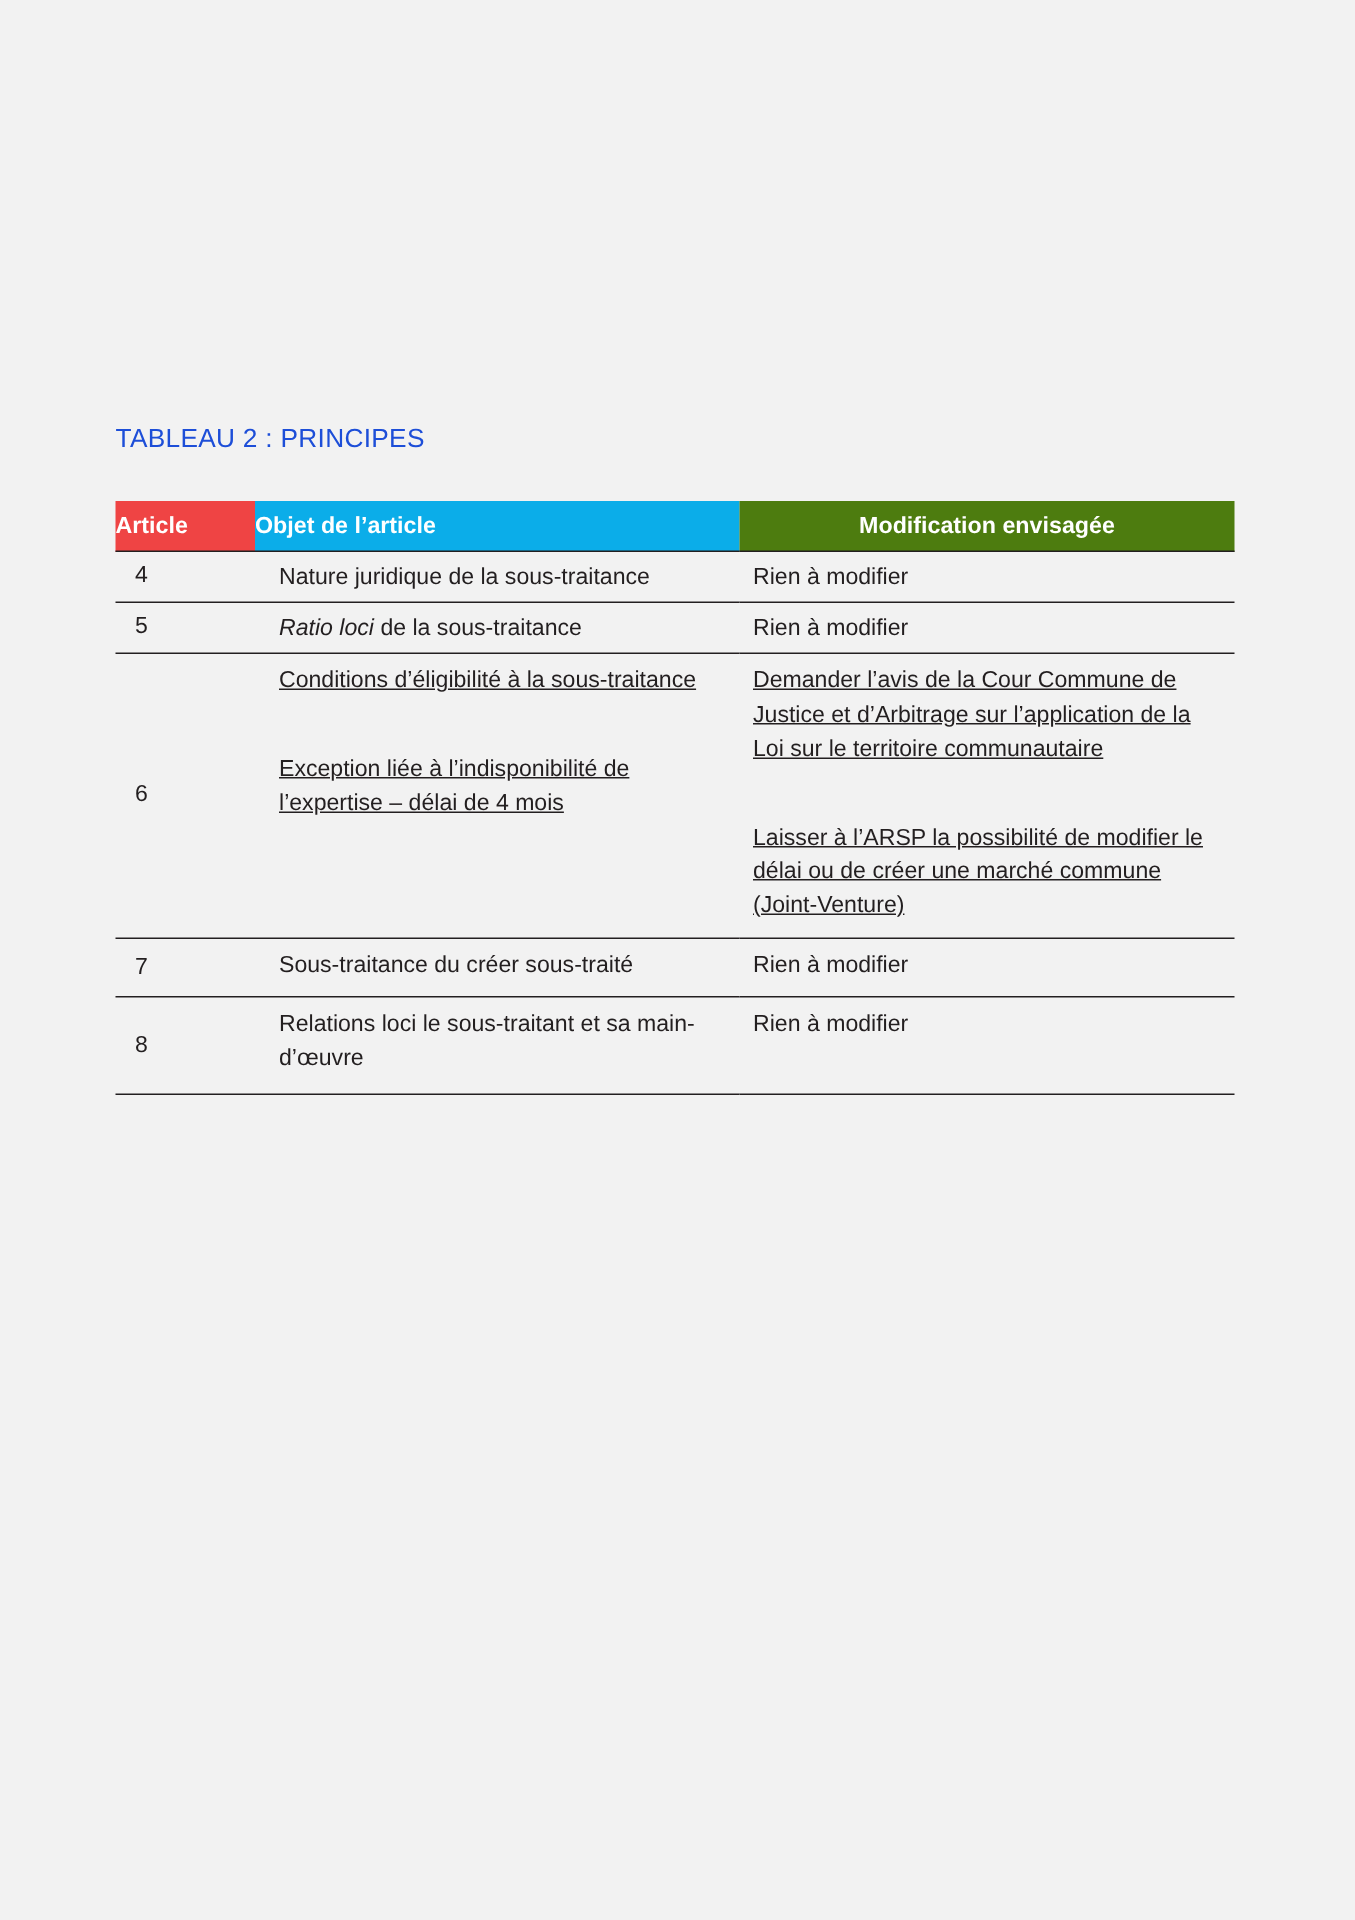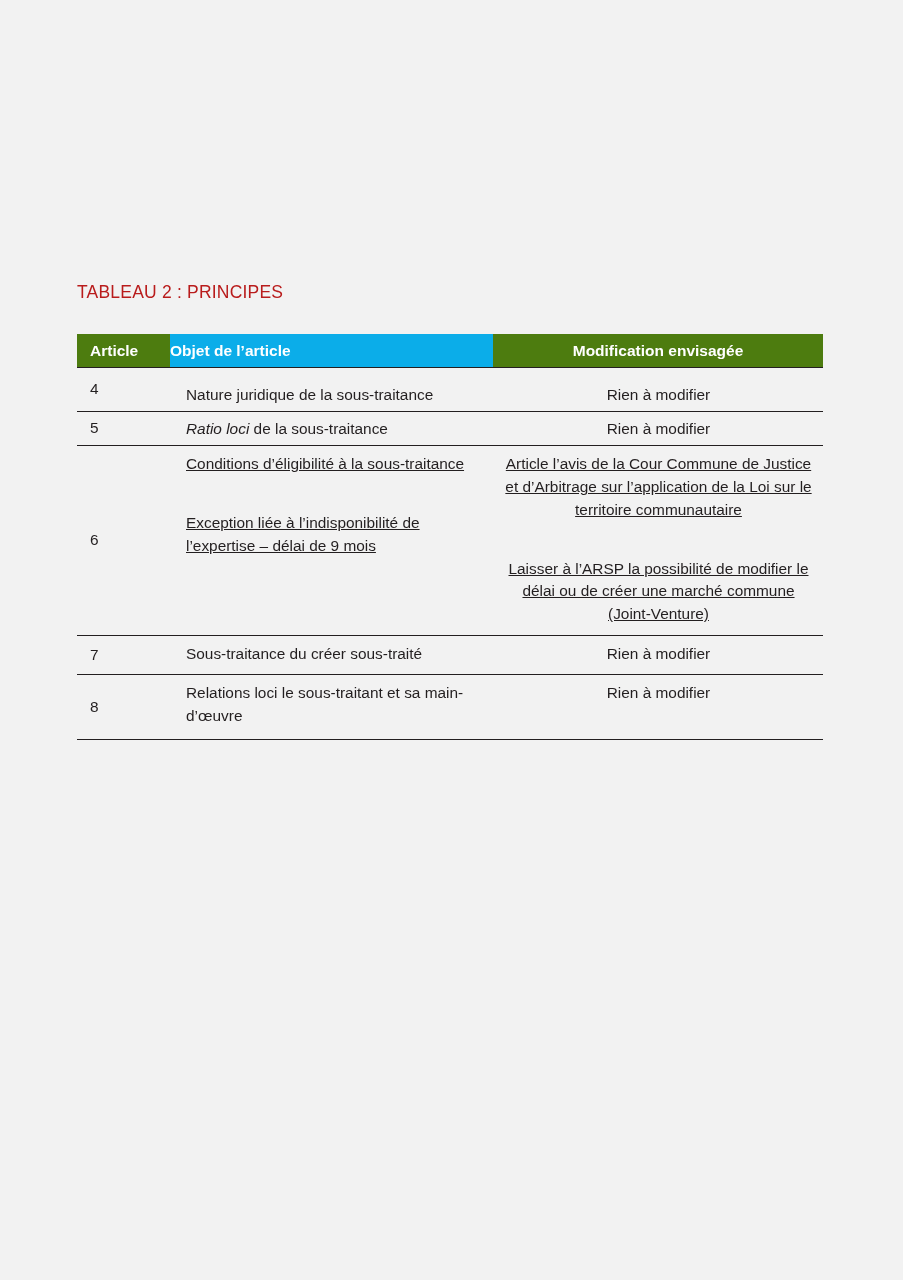--- a/index.html
+++ b/index.html
@@ -22,21 +22,21 @@
     box-sizing: border-box;
   }
 
   
   .section-title {
     position: absolute;
     left: 77px;
     top: 282px;
     font-size: 17.5px;
     letter-spacing: 0.2px;
-    color: #b91c1c;
+    color: #1d4ed8;
     white-space: nowrap;
   }
 
   
   .table-wrap {
     position: absolute;
     left: 77px;
     top: 334px;
     width: 746px;
   }
@@ -56,23 +56,22 @@
     padding: 0;
     margin: 0;
     height: 33px;
     vertical-align: middle;
     font-size: 15.5px;
     font-weight: bold;
     color: #ffffff;
     border: none;
   }
   th.h-article {
-    background: #4d7c0f;
+    background: #ef4444;
     text-align: left;
-    padding-left: 13px;
   }
   th.h-objet {
     background: #0bade9;
     text-align: left;
   }
   th.h-modif {
     background: #4d7c0f;
     text-align: center;
   }
 
@@ -99,21 +98,20 @@
     padding-left: 16px;
     padding-right: 10px;
     padding-top: 7px;
     padding-bottom: 8px;
   }
   td.cell-modif {
     padding-left: 9px;
     padding-right: 8px;
     padding-top: 7px;
     padding-bottom: 8px;
-    text-align: center;
   }
 
   
   td.cell-article-span {
     vertical-align: middle;
     padding-left: 13px;
   }
   .subblock {
     padding-top: 7px;
     padding-bottom: 8px;
@@ -129,21 +127,21 @@
 
   .italic { font-style: italic; }
 
   
   tr.row-7 td.cell-objet,
   tr.row-7 td.cell-modif { padding-top: 7px; padding-bottom: 9px; }
   tr.row-8 td.cell-objet,
   tr.row-8 td.cell-modif { padding-top: 7px; padding-bottom: 11px; }
 
   tr.row-4 td, tr.row-5 td { height: 21px; }
-  tr.row-4 td.cell-objet, tr.row-4 td.cell-modif { padding-top: 16px; padding-bottom: 4px; }
+  tr.row-4 td.cell-objet, tr.row-4 td.cell-modif { padding-top: 6px; padding-bottom: 4px; }
   tr.row-5 td.cell-objet, tr.row-5 td.cell-modif { padding-top: 6px; padding-bottom: 5px; }
 </style>
 </head>
 <body>
 
 <div class="page">
 
   <div class="section-title">TABLEAU 2 : PRINCIPES</div>
 
   <div class="table-wrap">
@@ -173,24 +171,24 @@
         <tr class="row-5">
           <td class="cell-article">5</td>
           <td class="cell-objet"><span class="italic">Ratio loci</span><span> de la sous-traitance</span></td>
           <td class="cell-modif">Rien à modifier</td>
         </tr>
 
         <tr class="row-6">
           <td class="cell-article-span">6</td>
           <td class="cell-objet" style="padding-top:0;padding-bottom:0;">
             <div class="subblock first">Conditions d’éligibilité à la sous-traitance</div>
-            <div class="subblock second">Exception liée à l’indisponibilité de l’expertise – délai de 9 mois</div>
+            <div class="subblock second">Exception liée à l’indisponibilité de l’expertise – délai de 4 mois</div>
           </td>
           <td class="cell-modif" style="padding-top:0;padding-bottom:0;">
-            <div class="subblock first">Article l’avis de la Cour Commune de Justice et d’Arbitrage sur l’application de la Loi sur le territoire communautaire</div>
+            <div class="subblock first">Demander l’avis de la Cour Commune de Justice et d’Arbitrage sur l’application de la Loi sur le territoire communautaire</div>
             <div class="subblock second">Laisser à l’ARSP la possibilité de modifier le délai ou de créer une marché commune (Joint-Venture)</div>
           </td>
         </tr>
 
         <tr class="row-7">
           <td class="cell-article">7</td>
           <td class="cell-objet">Sous-traitance du créer sous-traité</td>
           <td class="cell-modif">Rien à modifier</td>
         </tr>
 

